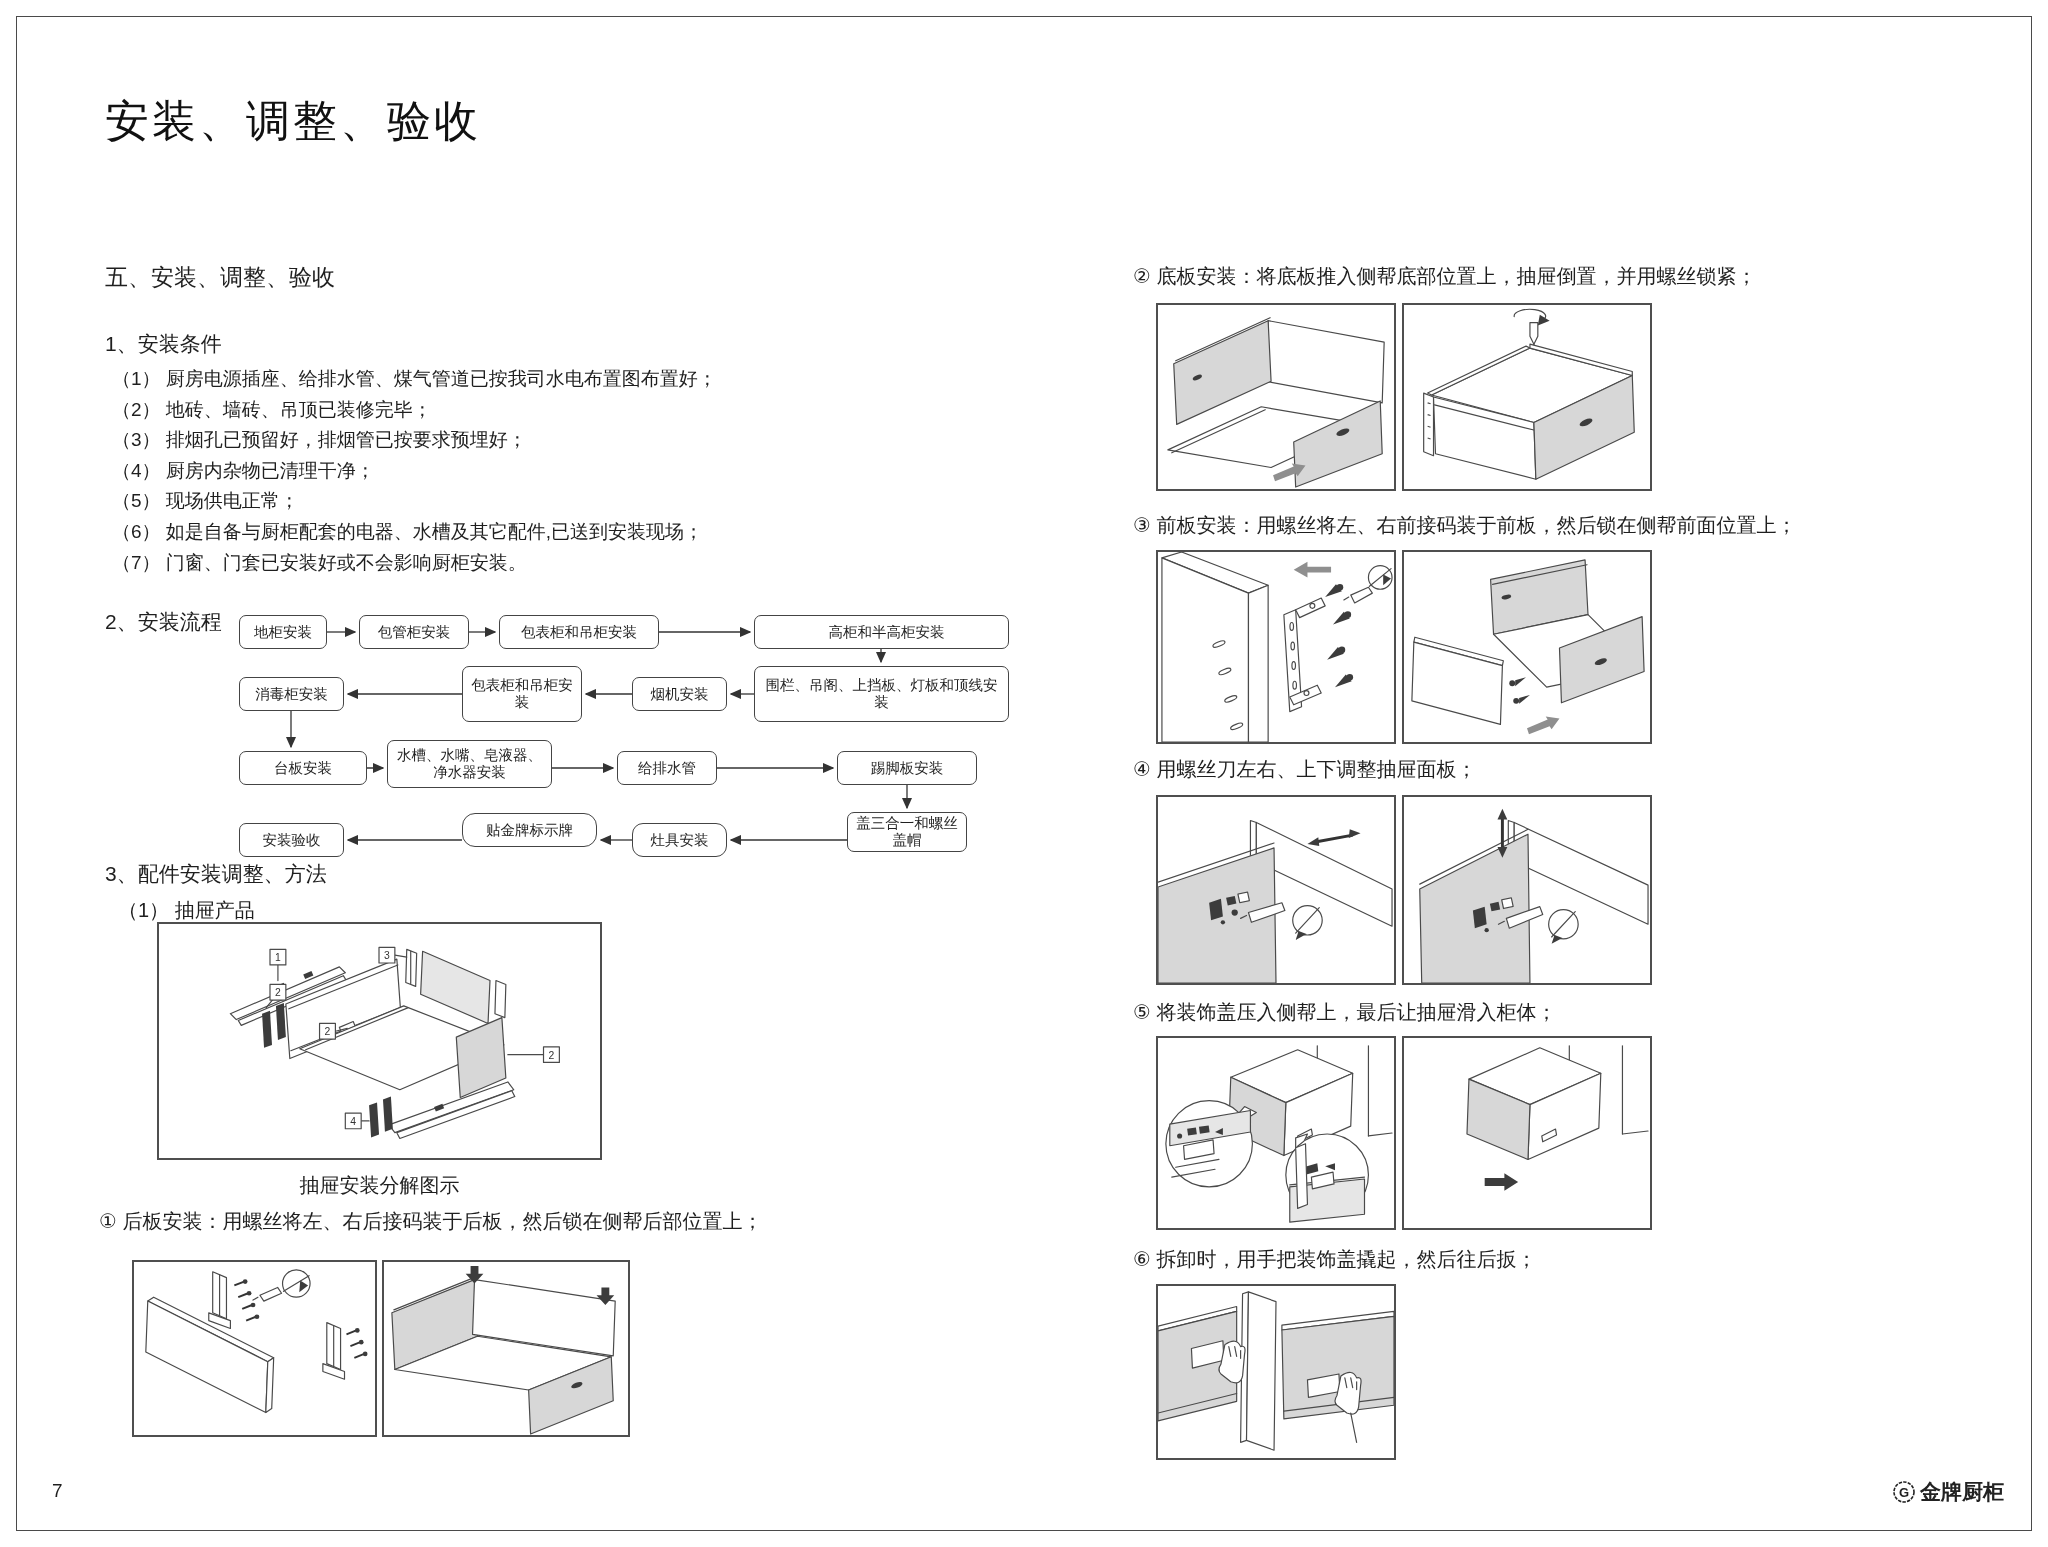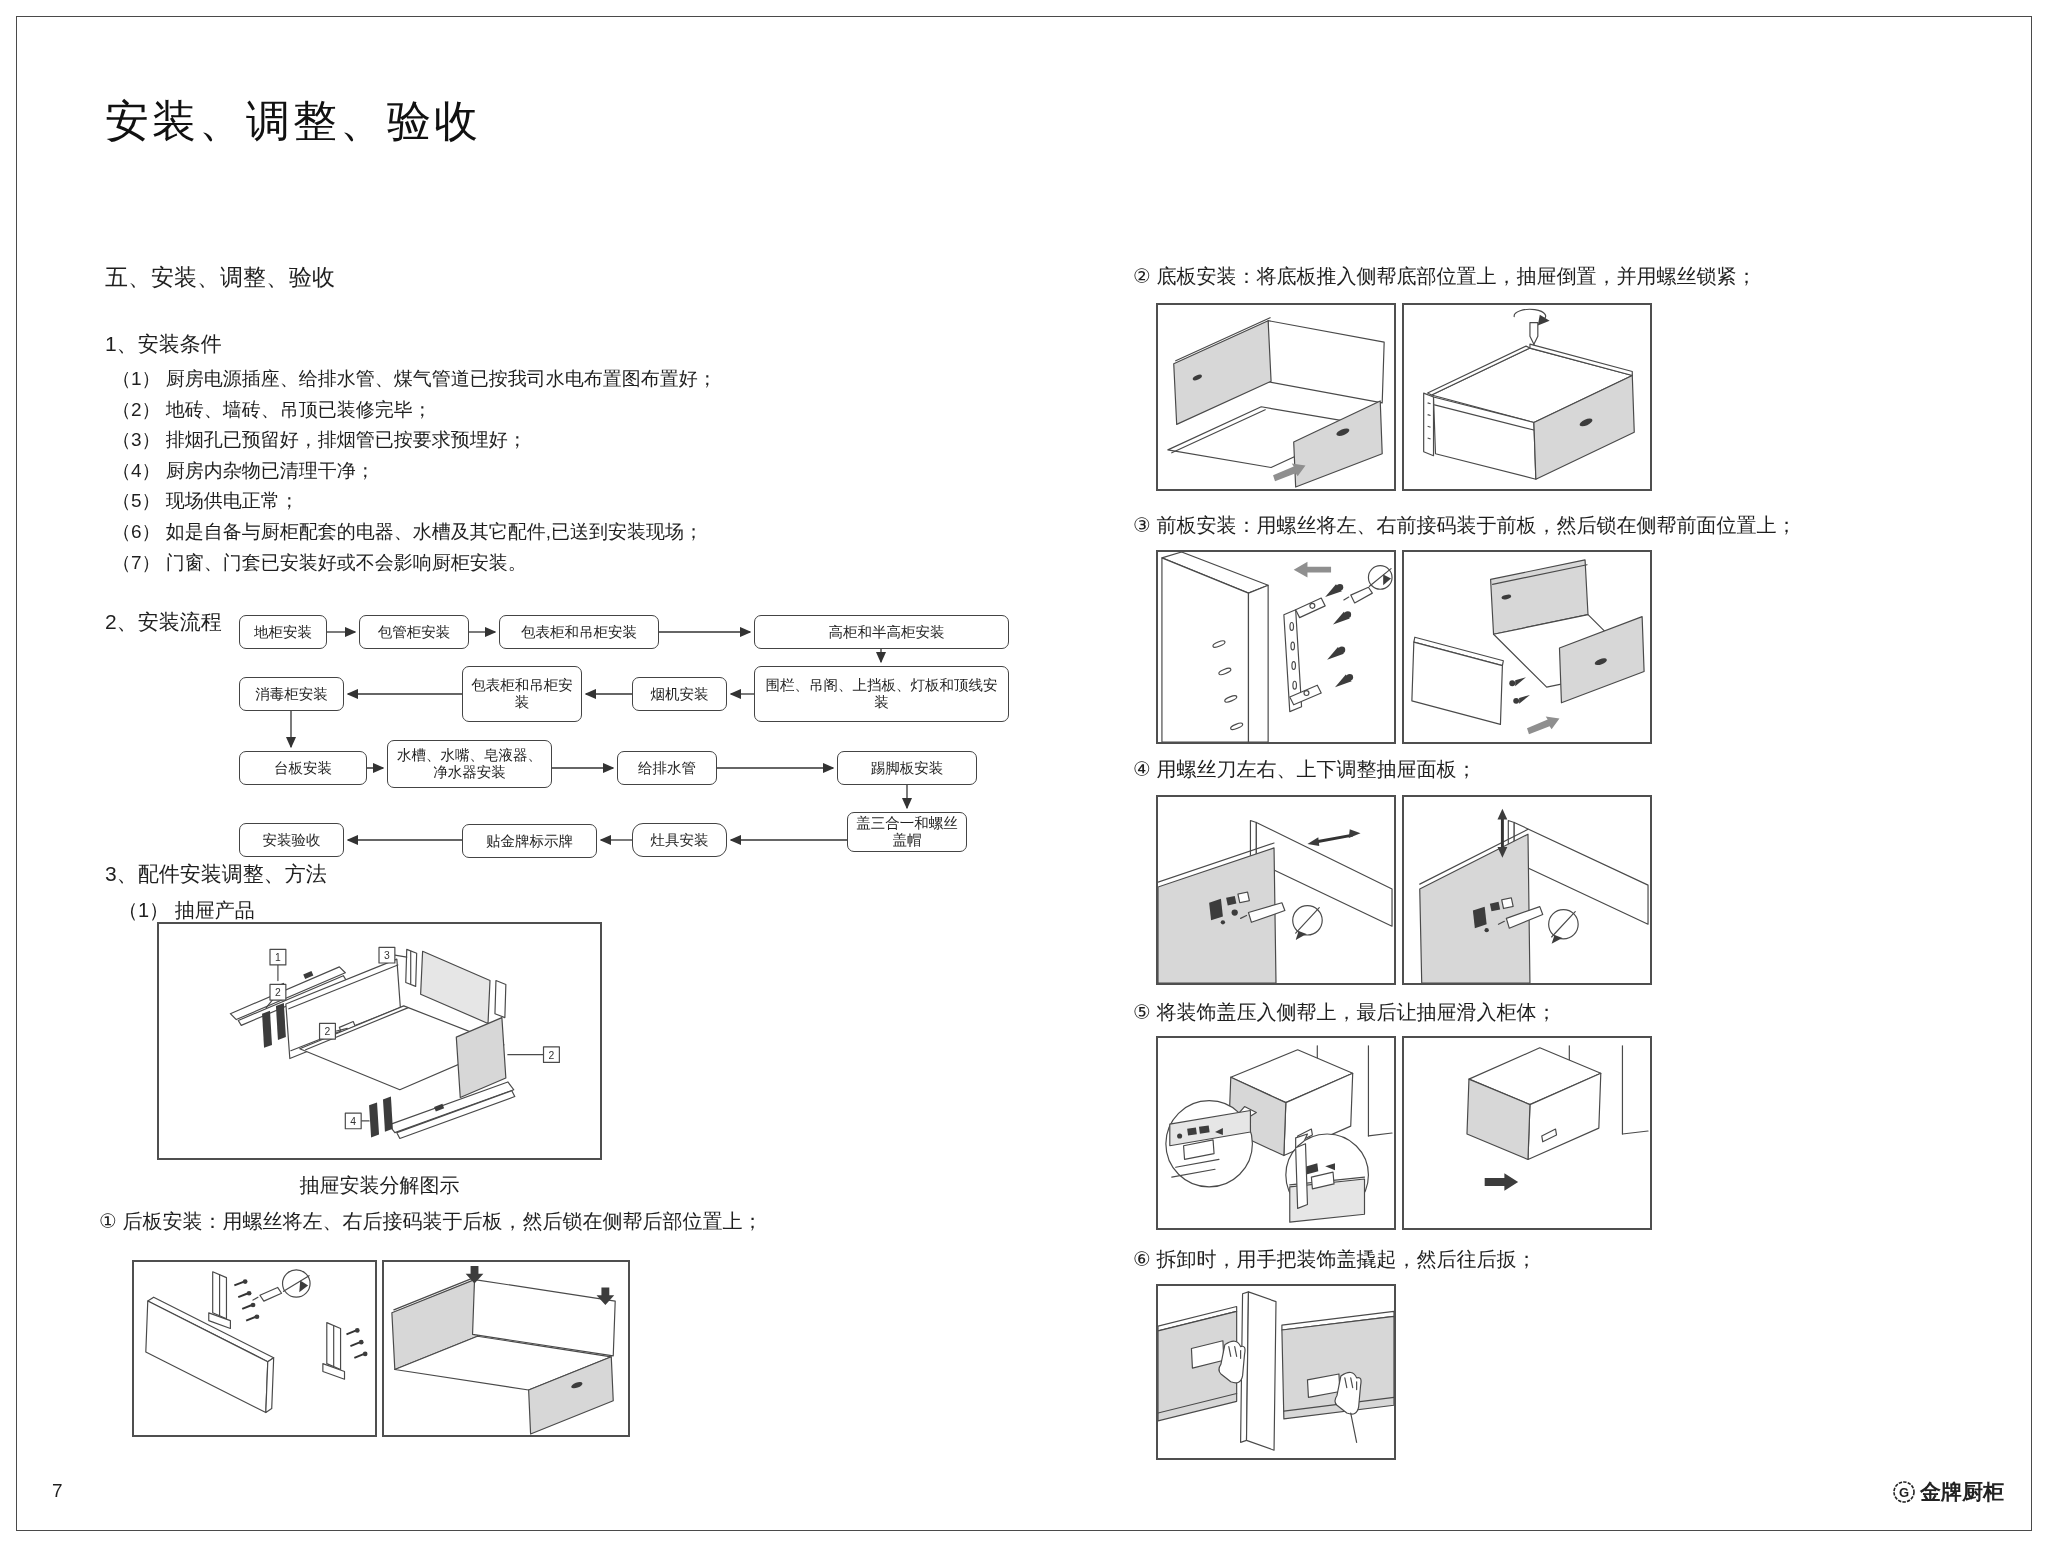--- a/index.html
+++ b/index.html
@@ -90,21 +90,21 @@
     <div class="fc-node" style="left:225px;top:66px;width:120px;height:56px;">包表柜和吊柜安装</div>
     <div class="fc-node" style="left:395px;top:77px;width:95px;height:34px;">烟机安装</div>
     <div class="fc-node" style="left:517px;top:66px;width:255px;height:56px;">围栏、吊阁、上挡板、灯板和顶线安装</div>
 
     <div class="fc-node" style="left:2px;top:151px;width:128px;height:34px;">台板安装</div>
     <div class="fc-node" style="left:150px;top:140px;width:165px;height:48px;">水槽、水嘴、皂液器、净水器安装</div>
     <div class="fc-node" style="left:380px;top:151px;width:100px;height:34px;">给排水管</div>
     <div class="fc-node" style="left:600px;top:151px;width:140px;height:34px;">踢脚板安装</div>
 
     <div class="fc-node" style="left:2px;top:223px;width:105px;height:34px;">安装验收</div>
-    <div class="fc-node" style="left:225px;top:224px;width:135px;height:34px;">贴金牌标示牌</div>
+    <div class="fc-node" style="left:225px;top:213px;width:135px;height:34px;border-radius:13px;">贴金牌标示牌</div>
     <div class="fc-node" style="left:395px;top:223px;width:95px;height:34px;border-radius:11px;">灶具安装</div>
     <div class="fc-node" style="left:610px;top:212px;width:120px;height:40px;">盖三合一和螺丝盖帽</div>
   </div>
 
   <div class="abs h2" style="left:105px;top:860px;">3、配件安装调整、方法</div>
   <div class="abs h3" style="left:118px;top:897px;">（1） 抽屉产品</div>
 
   <div class="panel" style="left:157px;top:922px;width:445px;height:238px;">
     <svg viewBox="0 0 445 240" preserveAspectRatio="none">
 

